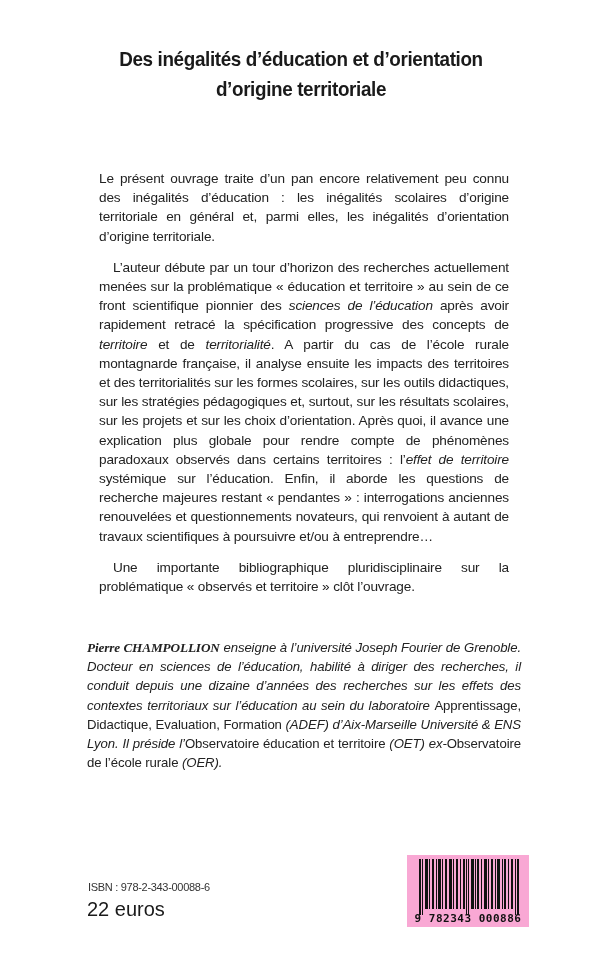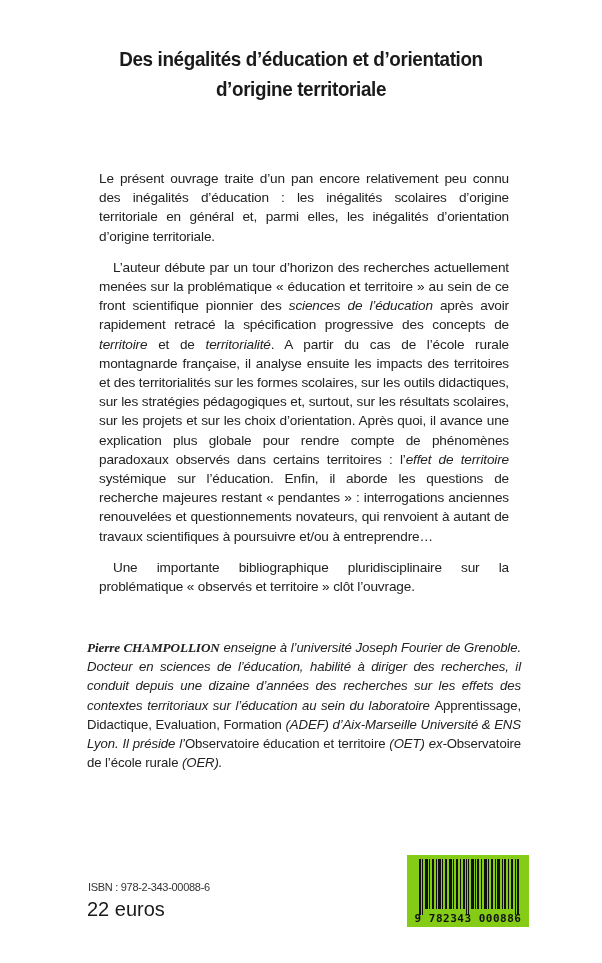--- a/index.html
+++ b/index.html
@@ -77,21 +77,21 @@
       top: 898px;
       font-size: 20px;
       color: #1a1a1a;
     }
     .barcode {
       position: absolute;
       left: 407px;
       top: 855px;
       width: 122px;
       height: 72px;
-      background: #84cc16;
+      background: #f9a8d4;
     }
     .barcode svg { display: block; }
     .barcode-digits {
       position: absolute;
       left: 0;
       bottom: 2px;
       width: 122px;
       text-align: center;
       font-family: "DejaVu Sans Mono", monospace;
       font-size: 11px;

